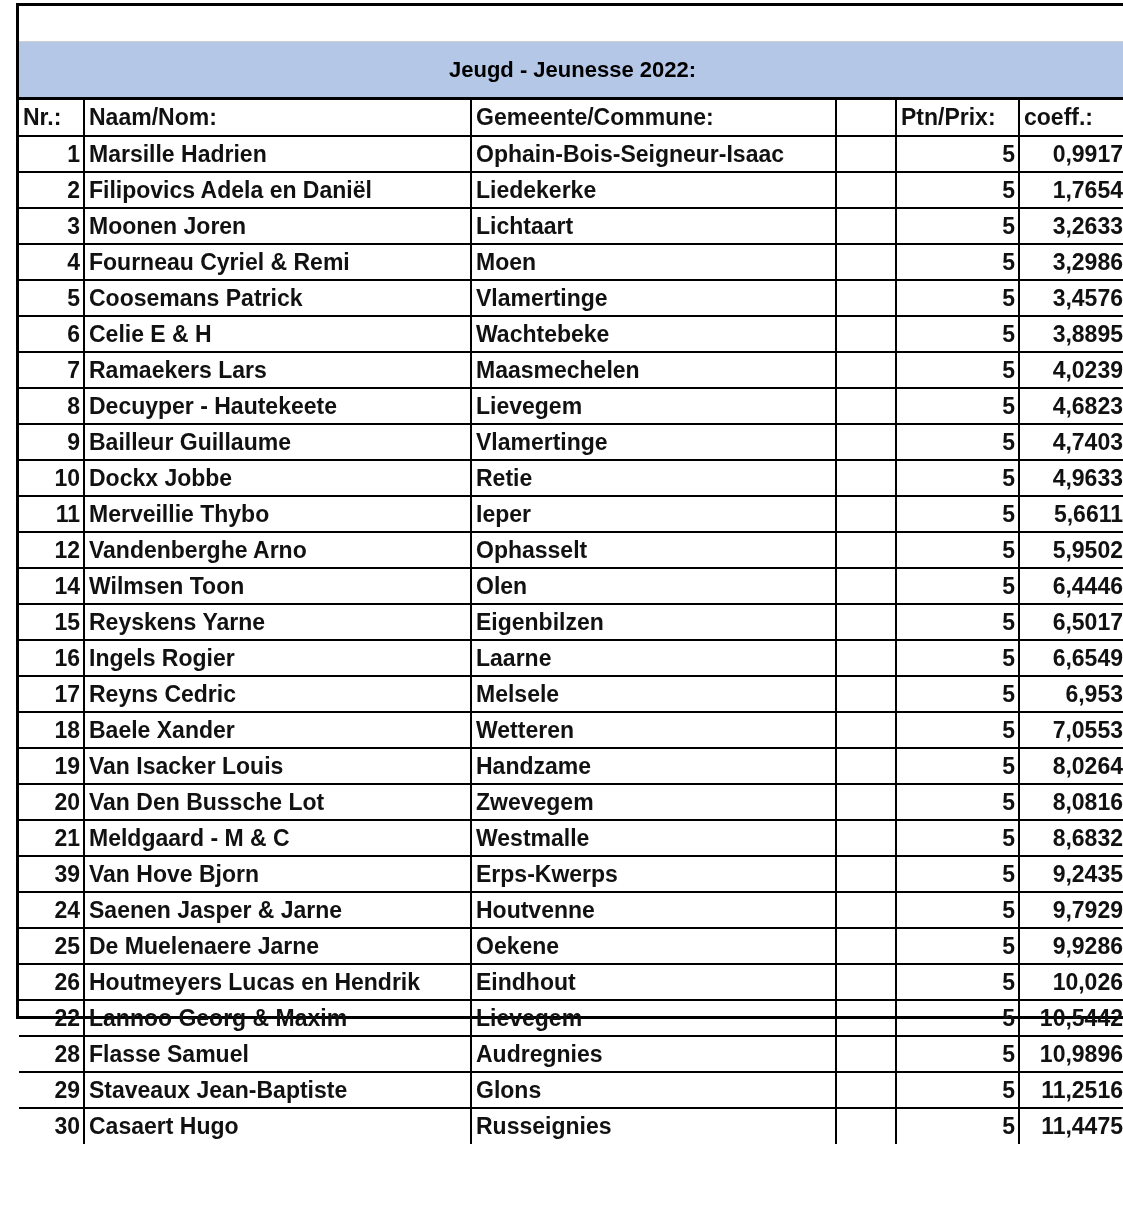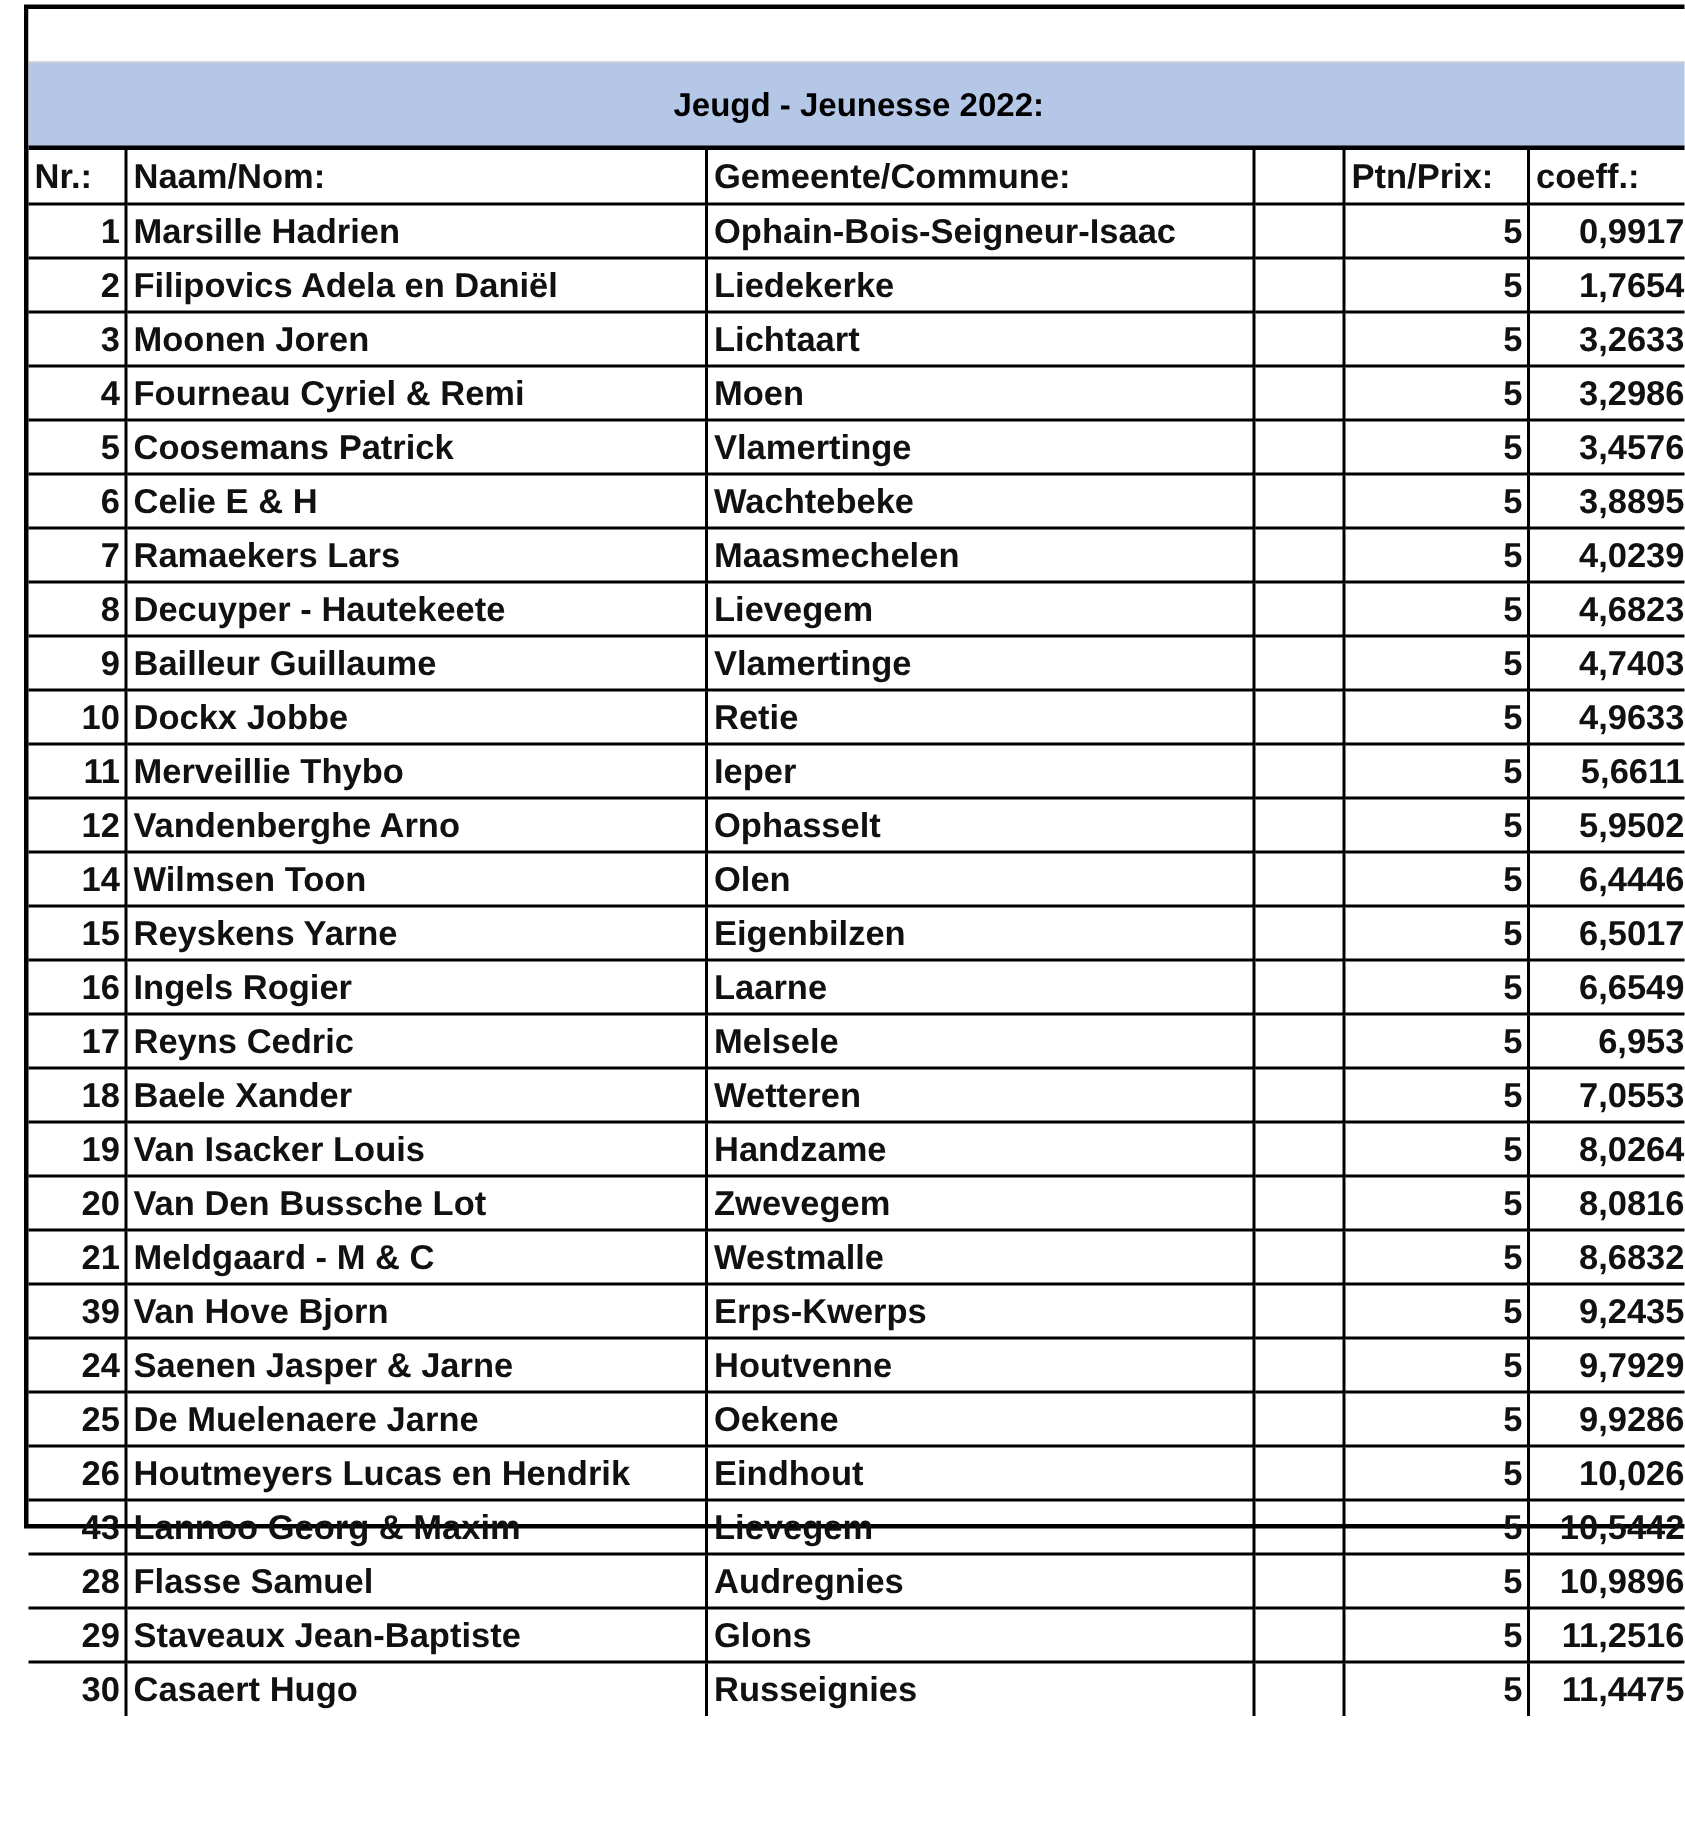--- a/index.html
+++ b/index.html
@@ -233,21 +233,21 @@
         </tr>
         <tr>
           <td class="num">26</td>
           <td>Houtmeyers Lucas en Hendrik</td>
           <td>Eindhout</td>
           <td></td>
           <td class="num">5</td>
           <td class="num">10,026</td>
         </tr>
         <tr>
-          <td class="num">43</td>
+          <td class="num">22</td>
           <td>Lannoo Georg &amp; Maxim</td>
           <td>Lievegem</td>
           <td></td>
           <td class="num">5</td>
           <td class="num">10,5442</td>
         </tr>
         <tr>
           <td class="num">28</td>
           <td>Flasse Samuel</td>
           <td>Audregnies</td>

